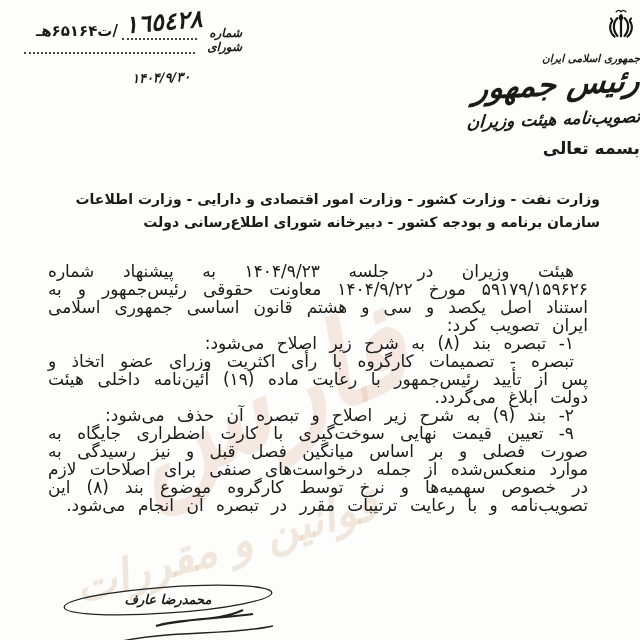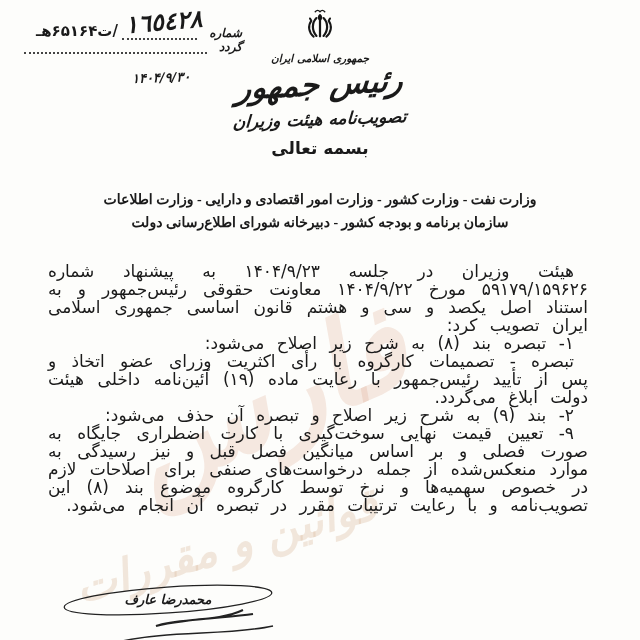--- a/index.html
+++ b/index.html
@@ -47,40 +47,40 @@
   }
   .hand-date {
     position: absolute; top: 48px; right: 52px;
     font-size: 13px; font-weight: bold; letter-spacing: 2px;
     transform: rotate(-2deg);
     font-style: italic;
     direction: ltr;
   }
 
   
-  .header { position: absolute; top: 5px; left: 0; right: 0; text-align: center; }
+  .header { position: absolute; top: 5px; left: 0; right: 0; text-align: right; }
   .emblem { display: inline-block; }
   .country { font-size: 10.5px; font-weight: bold; font-style: italic; margin-top: 1px; }
   .office {
     font-size: 31px; font-weight: bold; font-style: italic;
     display: inline-block; transform: skewX(-8deg) rotate(-3deg);
     margin-top: 2px; letter-spacing: 1px;
   }
   .doctype {
     font-size: 17px; font-weight: bold; font-style: italic;
     display: inline-block; transform: skewX(-5deg) rotate(-2deg);
     margin-top: 7px; letter-spacing: 1px;
   }
   .bismillah { font-size: 17px; font-weight: bold; margin-top: 9px; }
   .salawat  { font-size: 11px; font-weight: bold; margin-top: 5px; }
 
   
   .addressees {
     position: absolute; top: 188px; left: 40px; right: 40px;
-    text-align: center; font-weight: bold; font-size: 14px; line-height: 23px; font-family: Liberation Serif, serif;
+    font-weight: bold; font-size: 14px; line-height: 23px;
   }
 
   
   .bodytext {
     position: absolute; top: 248px; right: 52px; left: 48px;
     font-size: 17px; line-height: 18px;
     text-align: justify; word-spacing: 7px; letter-spacing: 0.1px; margin-top: 14px;
   }
   .bodytext p { margin: 0; }
   .p-indent { text-indent: 14px; }
@@ -99,21 +99,21 @@
   <div class="wm wm-secondary">قوانین و مقررات</div>
 
   <div class="ref">
     <div class="ref-row">
       <span class="ref-label">شماره</span>
       <span class="ref-dots"></span>
       <span class="ref-suffix">/ت۶۵۱۶۴هـ</span>
     </div>
     <span class="hand-number">١٦٥٤٢٨</span>
     <div class="ref-row">
-      <span class="ref-label">گردد</span>
+      <span class="ref-label">شورای</span>
       <span class="ref-dots"></span>
     </div>
     <span class="hand-date">۱۴۰۴/۹/۳۰</span>
   </div>
 
   <div class="header">
     <span class="emblem">
       <svg width="38" height="42" viewBox="0 0 48 46" fill="none" stroke="#161616" stroke-linecap="round" stroke-linejoin="round">
         <path d="M18 5 q3 -3.5 6 0 q3 -3.5 6 0" stroke-width="1.8"></path>
         <path d="M24 9 q3.2 3.2 0 6.4 q-3.2 -3.2 0 -6.4 Z" stroke-width="2.4" fill="#161616"></path>

